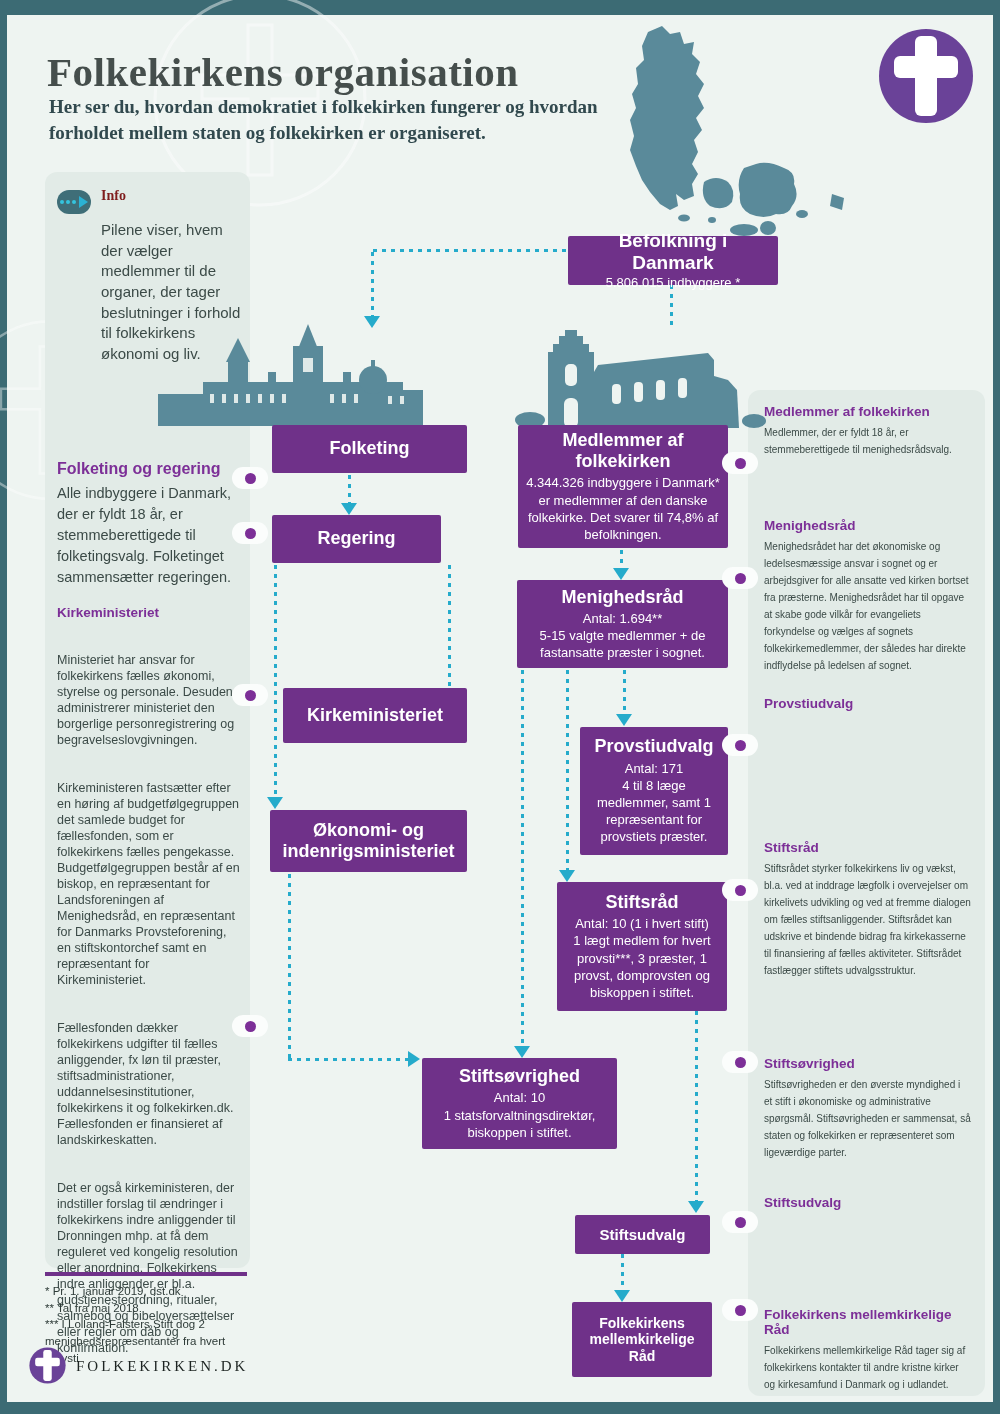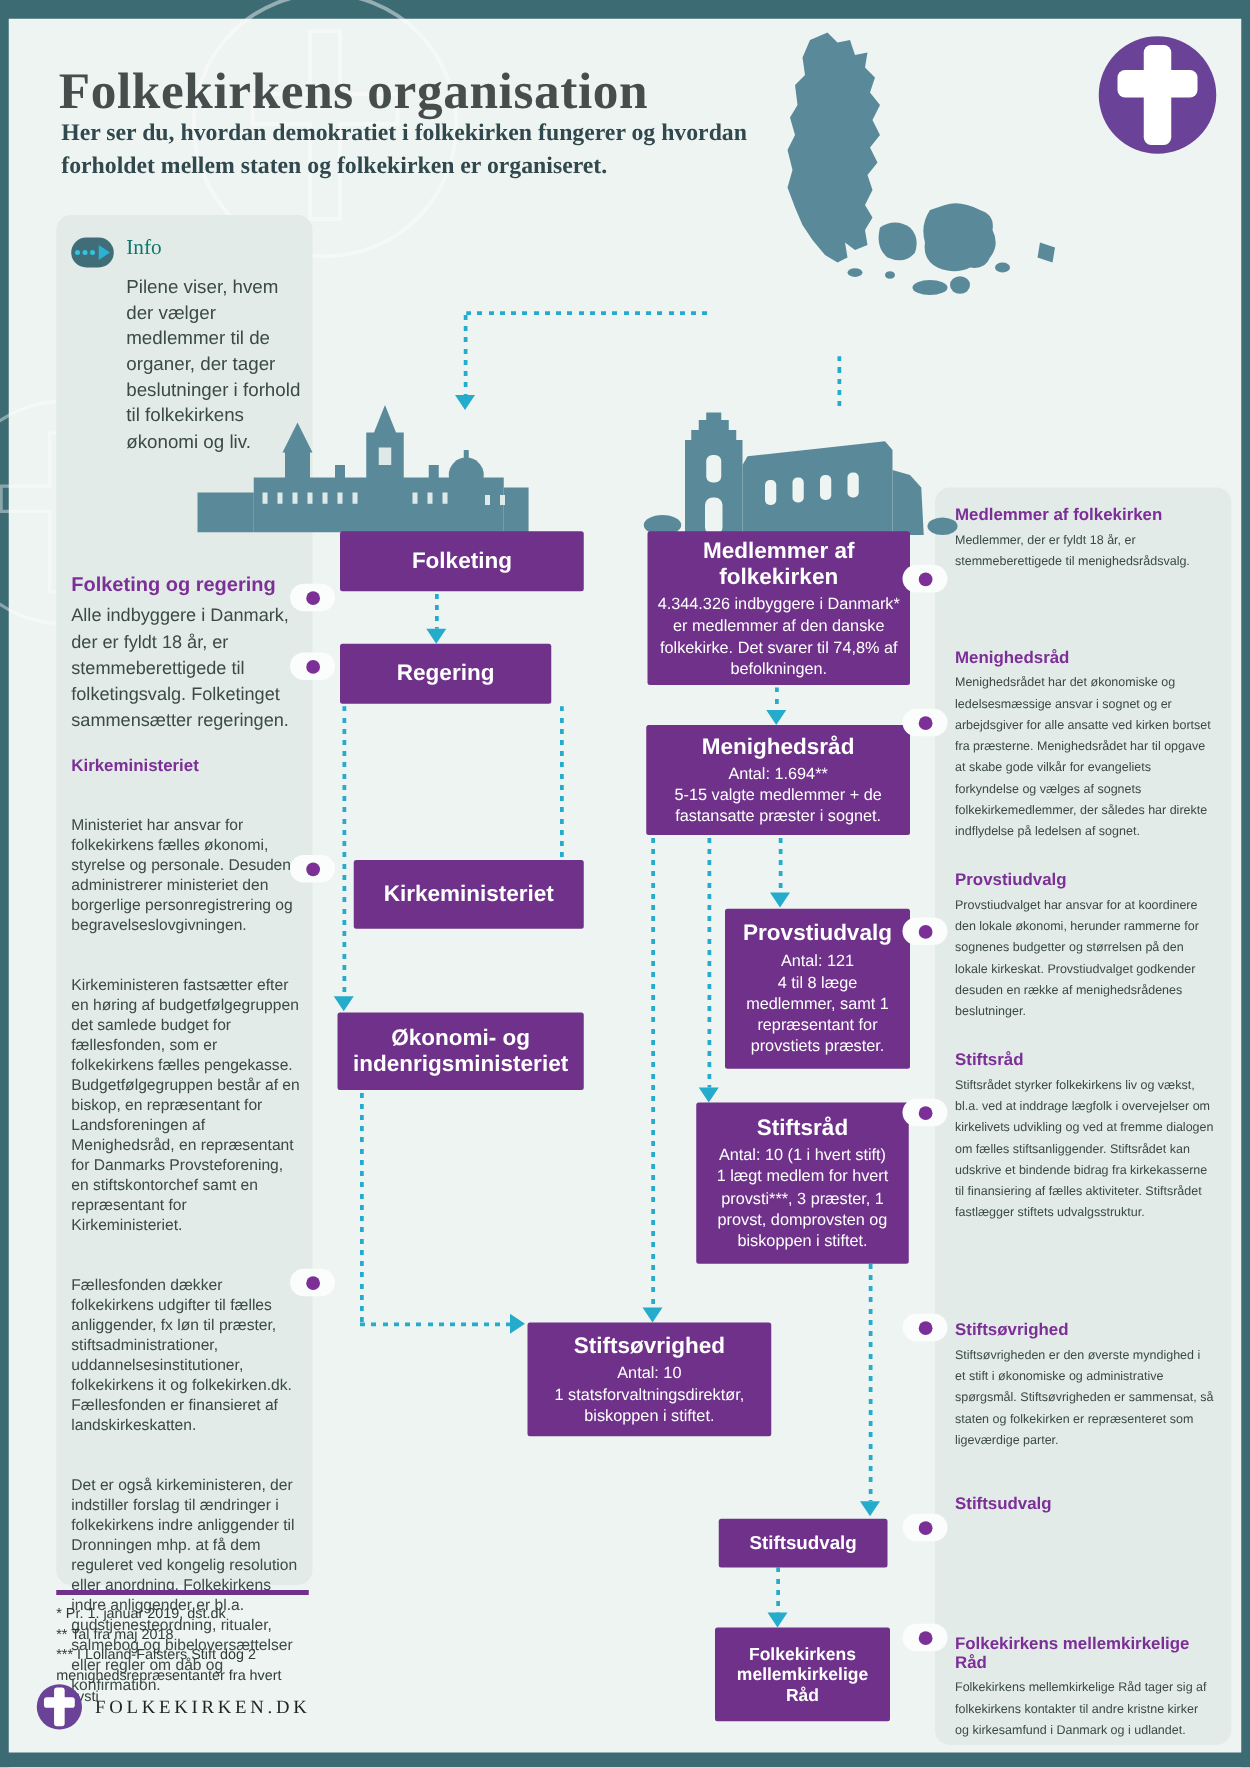--- a/index.html
+++ b/index.html
@@ -13,21 +13,21 @@
     --body:#3b4a47;
   }
   *{margin:0;padding:0;box-sizing:border-box;}
   body{background:#d8e2de;font-family:"Liberation Sans",sans-serif;}
   .page{position:relative;width:1000px;height:1414px;background:var(--pagebg);overflow:hidden;margin:0 auto;}
   .abs{position:absolute;}
   .framebar{position:absolute;background:var(--frame);}
   h1.title{font-family:"Liberation Serif",serif;font-weight:600;font-size:41px;color:#454e4c;letter-spacing:.5px;}
   .subtitle{font-family:"Liberation Serif",serif;font-size:19px;line-height:1.35;color:#31494e;}
   .panel{position:absolute;background:var(--panel);border-radius:12px;}
-  .info-title{font-family:"Liberation Serif",serif;font-size:17px;color:#0f766e;}
+  .info-title{font-family:"Liberation Serif",serif;font-size:14px;color:#7f1d1d;font-weight:bold;}
   .info-body{font-size:15px;line-height:1.38;color:var(--body);}
   .lsec h3,.rsec h3{font-size:13.5px;font-weight:bold;color:var(--hpurple);margin-bottom:5px;}
   .lsec.big h3{font-size:16px;}
   .lsec.big p{font-size:14.5px;line-height:21px;color:var(--body);}
   .lsec.small p{font-size:12.5px;line-height:16px;color:var(--body);margin-bottom:16px;margin-top:32px;}
   .rsec p{font-size:10px;line-height:17px;color:var(--body);}
   .pbox{position:absolute;background:var(--purple);color:#fff;text-align:center;display:flex;flex-direction:column;justify-content:center;padding:6px 8px;border-radius:2px;}
   .pbox .bt{font-weight:bold;font-size:18px;line-height:1.18;}
   .pbox .bt.lg{font-size:19px;}
   .pbox .bt.sm{font-size:14px;}
@@ -116,21 +116,20 @@
     <div class="abs rsec" style="left:16px;top:14px;width:207px;">
       <h3>Medlemmer af folkekirken</h3>
       <p>Medlemmer, der er fyldt 18 år, er stemmeberettigede til menighedsrådsvalg.</p>
     </div>
     <div class="abs rsec" style="left:16px;top:128px;width:207px;">
       <h3>Menighedsråd</h3>
       <p>Menighedsrådet har det økonomiske og ledelsesmæssige ansvar i sognet og er arbejdsgiver for alle ansatte ved kirken bortset fra præsterne. Menighedsrådet har til opgave at skabe gode vilkår for evangeliets forkyndelse og vælges af sognets folkekirkemedlemmer, der således har direkte indflydelse på ledelsen af sognet.</p>
     </div>
     <div class="abs rsec" style="left:16px;top:306px;width:207px;">
       <h3>Provstiudvalg</h3>
-      <p>Provstiudvalget har ansvar for at koordinere den lokale økonomi, herunder rammerne for sognenes budgetter og størrelsen på den lokale kirkeskat. Provstiudvalget godkender desuden en række af menighedsrådenes beslutninger.</p>
     </div>
     <div class="abs rsec" style="left:16px;top:450px;width:207px;">
       <h3>Stiftsråd</h3>
       <p>Stiftsrådet styrker folkekirkens liv og vækst, bl.a. ved at inddrage lægfolk i overvejelser om kirkelivets udvikling og ved at fremme dialogen om fælles stiftsanliggender. Stiftsrådet kan udskrive et bindende bidrag fra kirkekasserne til finansiering af fælles aktiviteter. Stiftsrådet fastlægger stiftets udvalgsstruktur.</p>
     </div>
     <div class="abs rsec" style="left:16px;top:666px;width:207px;">
       <h3>Stiftsøvrighed</h3>
       <p>Stiftsøvrigheden er den øverste myndighed i et stift i økonomiske og administrative spørgsmål. Stiftsøvrigheden er sammensat, så staten og folkekirken er repræsenteret som ligeværdige parter.</p>
     </div>
     <div class="abs rsec" style="left:16px;top:805px;width:207px;">
@@ -220,20 +219,24 @@
     <g fill="#eef4f1">
       <rect x="53" y="54" width="12" height="22" rx="5"></rect>
       <rect x="52" y="88" width="14" height="30" rx="6"></rect>
       <rect x="100" y="74" width="9" height="20" rx="4"></rect>
       <rect x="122" y="72" width="9" height="20" rx="4"></rect>
       <rect x="144" y="70" width="9" height="20" rx="4"></rect>
       <rect x="166" y="68" width="9" height="20" rx="4"></rect>
     </g>
   </svg>
 
+  <div class="pbox" style="left:568px;top:236px;width:210px;height:49px;">
+    <div class="bt lg">Befolkning i Danmark</div>
+    <div class="bs" style="margin-top:0;">5.806.015 indbyggere *</div>
+  </div>
 
   <div class="pbox" style="left:272px;top:425px;width:195px;height:48px;">
     <div class="bt">Folketing</div>
   </div>
 
   <div class="pbox" style="left:272px;top:515px;width:169px;height:48px;">
     <div class="bt">Regering</div>
   </div>
 
   <div class="pbox" style="left:518px;top:425px;width:210px;height:123px;">
@@ -250,21 +253,21 @@
   <div class="pbox" style="left:283px;top:688px;width:184px;height:55px;">
     <div class="bt">Kirkeministeriet</div>
   </div>
 
   <div class="pbox" style="left:270px;top:810px;width:197px;height:62px;">
     <div class="bt">Økonomi- og indenrigsministeriet</div>
   </div>
 
   <div class="pbox" style="left:580px;top:727px;width:148px;height:128px;">
     <div class="bt">Provstiudvalg</div>
-    <div class="bs">Antal: 121</div>
+    <div class="bs">Antal: 171</div>
     <div class="bs" style="margin-top:0;">4 til 8 læge medlemmer, samt 1 repræsentant for provstiets præster.</div>
   </div>
 
   <div class="pbox" style="left:557px;top:882px;width:170px;height:129px;">
     <div class="bt">Stiftsråd</div>
     <div class="bs">Antal: 10 (1 i hvert stift)</div>
     <div class="bs" style="margin-top:0;">1 lægt medlem for hvert provsti***, 3 præster, 1 provst, domprovsten og biskoppen i stiftet.</div>
   </div>
 
   <div class="pbox" style="left:422px;top:1058px;width:195px;height:91px;">

